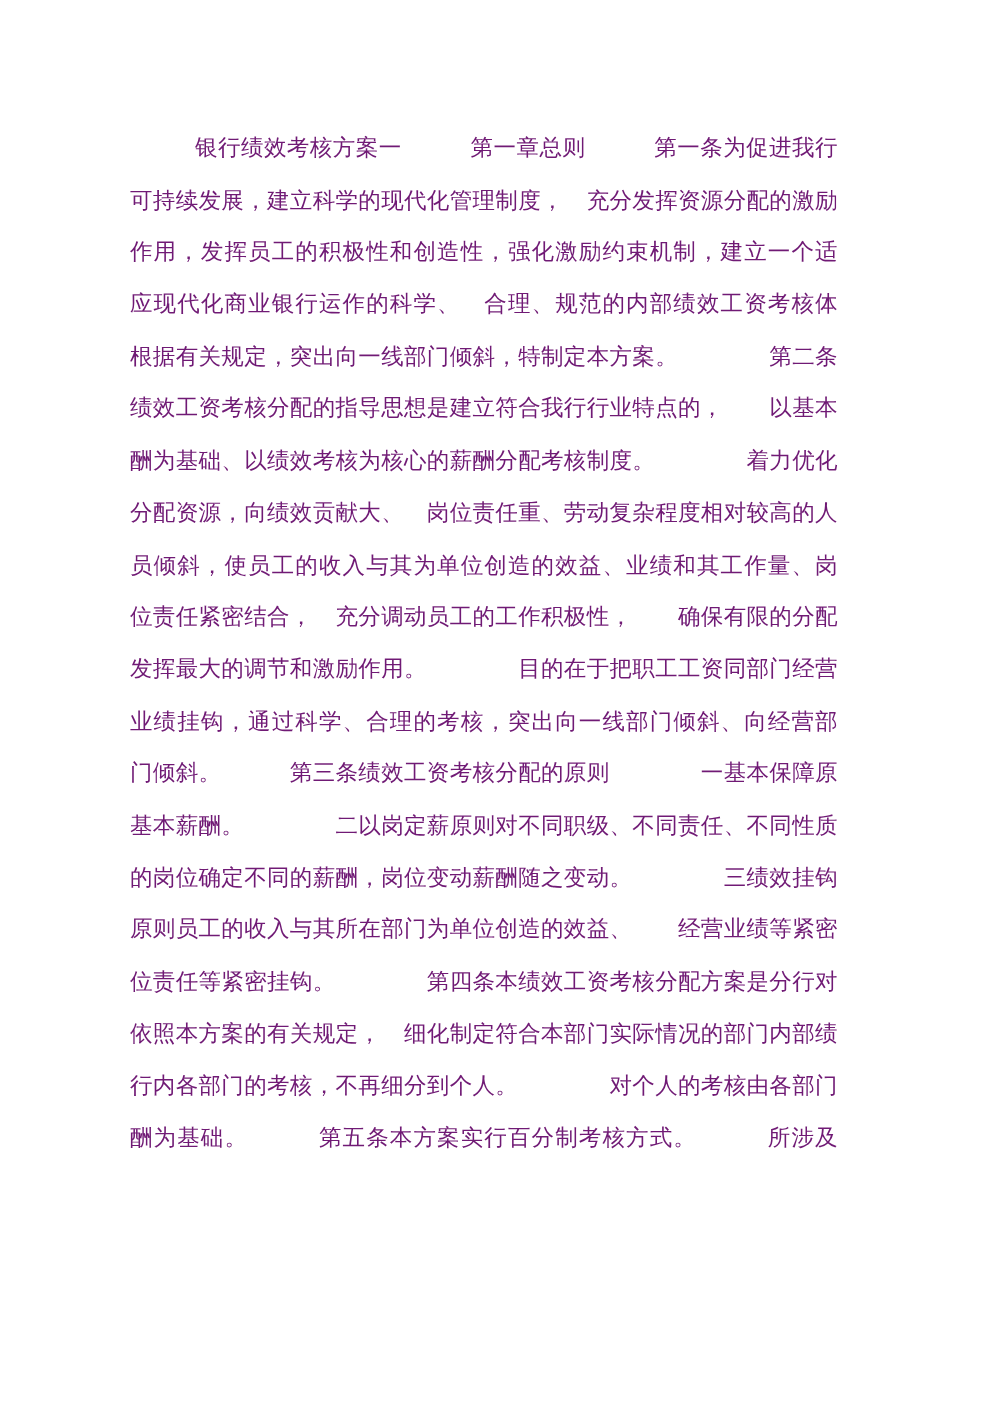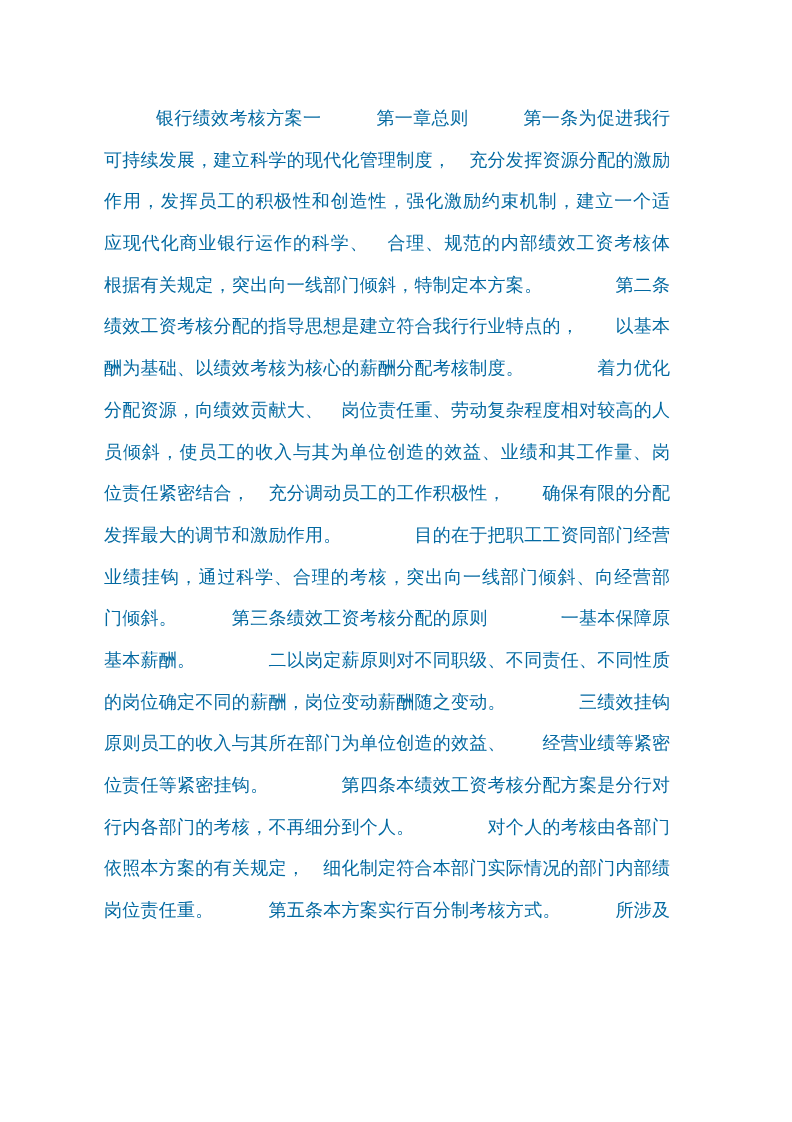--- a/index.html
+++ b/index.html
@@ -22,21 +22,21 @@
   .textblock {
     position: absolute;
     left: 104px;
     top: 98px;
     width: 566px;
   }
   .line {
     font-size: 18px;
     line-height: 41.7px;
     height: 41.7px;
-    color: #0369a1;
+    color: #701a75;
     text-align: justify;
     text-align-last: justify;
     white-space: pre-wrap;
     overflow: hidden;
   }
   .line.first {
     text-indent: 52px;
   }
 </style>
 </head>
@@ -54,17 +54,17 @@
     <div class="line">分配资源，向绩效贡献大、　岗位责任重、劳动复杂程度相对较高的人</div>
     <div class="line">员倾斜，使员工的收入与其为单位创造的效益、业绩和其工作量、岗</div>
     <div class="line">位责任紧密结合，　充分调动员工的工作积极性，　　确保有限的分配资源</div>
     <div class="line">发挥最大的调节和激励作用。　　　　目的在于把职工工资同部门经营</div>
     <div class="line">业绩挂钩，通过科学、合理的考核，突出向一线部门倾斜、向经营部</div>
     <div class="line">门倾斜。　　　第三条绩效工资考核分配的原则　　　　一基本保障原则</div>
     <div class="line">基本薪酬。　　　　二以岗定薪原则对不同职级、不同责任、不同性质</div>
     <div class="line">的岗位确定不同的薪酬，岗位变动薪酬随之变动。　　　　三绩效挂钩</div>
     <div class="line">原则员工的收入与其所在部门为单位创造的效益、　　经营业绩等紧密挂</div>
     <div class="line">位责任等紧密挂钩。　　　　第四条本绩效工资考核分配方案是分行对</div>
+    <div class="line">依照本方案的有关规定，　细化制定符合本部门实际情况的部门内部绩</div>
     <div class="line">行内各部门的考核，不再细分到个人。　　　　对个人的考核由各部门</div>
-    <div class="line">依照本方案的有关规定，　细化制定符合本部门实际情况的部门内部绩</div>
-    <div class="line">岗位责任重。　　　第五条本方案实行百分制考核方式。　　　所涉及</div>
+    <div class="line">酬为基础。　　　第五条本方案实行百分制考核方式。　　　所涉及</div>
   </div>
 </div>
 
 </body></html>

